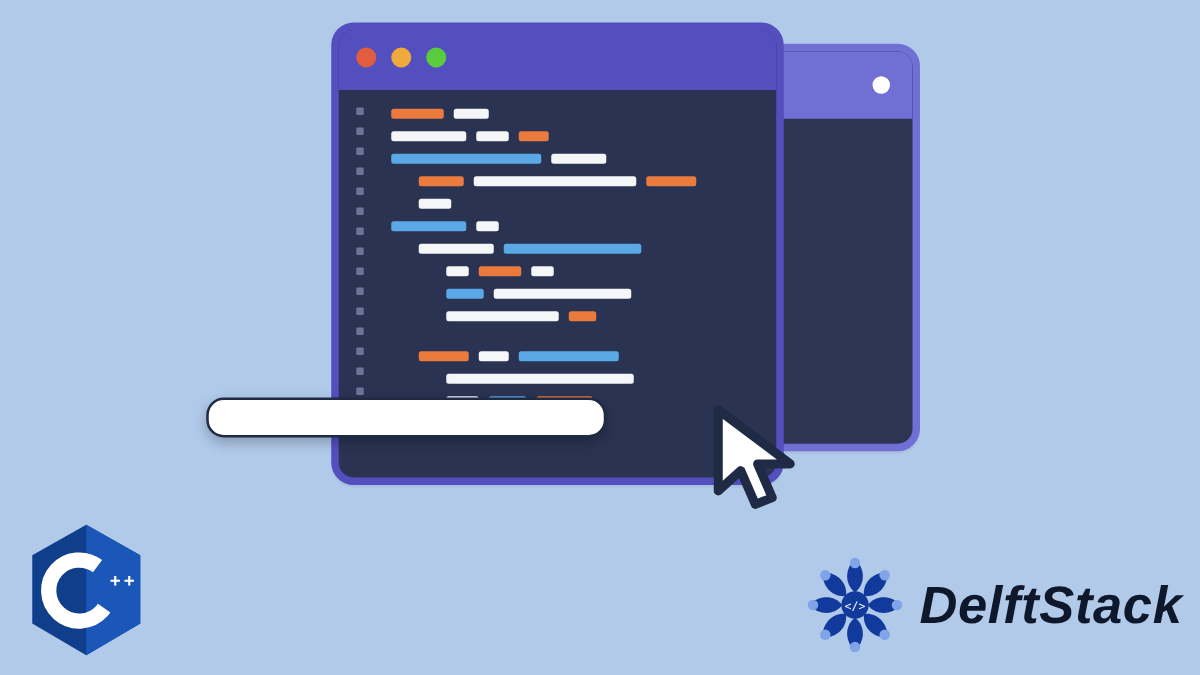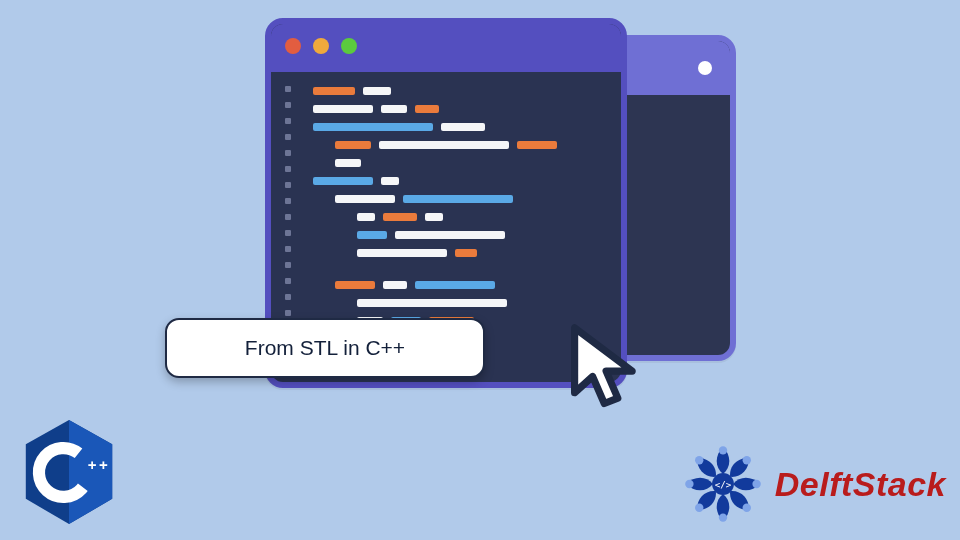--- a/index.html
+++ b/index.html
@@ -106,22 +106,22 @@
   
   .brand {
     position: absolute;
     right: 14px; bottom: 14px;
     display: flex; align-items: center; gap: 10px;
     z-index: 3;
   }
   .brand-name {
     font-style: italic;
     font-weight: 700;
-    font-size: 34px;
-    color: #b91c1c;
+    font-size: 42px;
+    color: #0f172a;
     letter-spacing: 0.5px;
   }
   .mandala {
     width: 84px; height: 84px;
   }
 </style>
 </head>
 <body>
 
 <div class="stage">
@@ -222,21 +222,20 @@
           </div>
       </div>
     </div>
   </div>
 
   <svg class="cursor" viewBox="0 0 100 110">
     <path d="M14 6 L14 78 L34 60 L47 90 L62 84 L49 54 L78 54 Z" fill="#fff" stroke="#1f2a44" stroke-width="8" stroke-linejoin="round"></path>
   </svg>
 
   <div class="caption">
-    <div>From STL in C++</div>
   </div>
 
   <svg class="cpp" viewBox="0 0 100 115">
     <polygon points="50,2 96,28 96,86 50,113 4,86 4,28" fill="#0f3e8a"></polygon>
     <polygon points="50,2 96,28 96,86 50,113" fill="#1a57b8"></polygon>
     <circle cx="44" cy="58" r="26" fill="none" stroke="#fff" stroke-width="13" stroke-dasharray="120 40" transform="rotate(42 44 58)"></circle>
     <text x="70" y="55" fill="#fff" font-size="16" font-weight="700">+</text>
     <text x="82" y="55" fill="#fff" font-size="16" font-weight="700">+</text>
   </svg>
 

